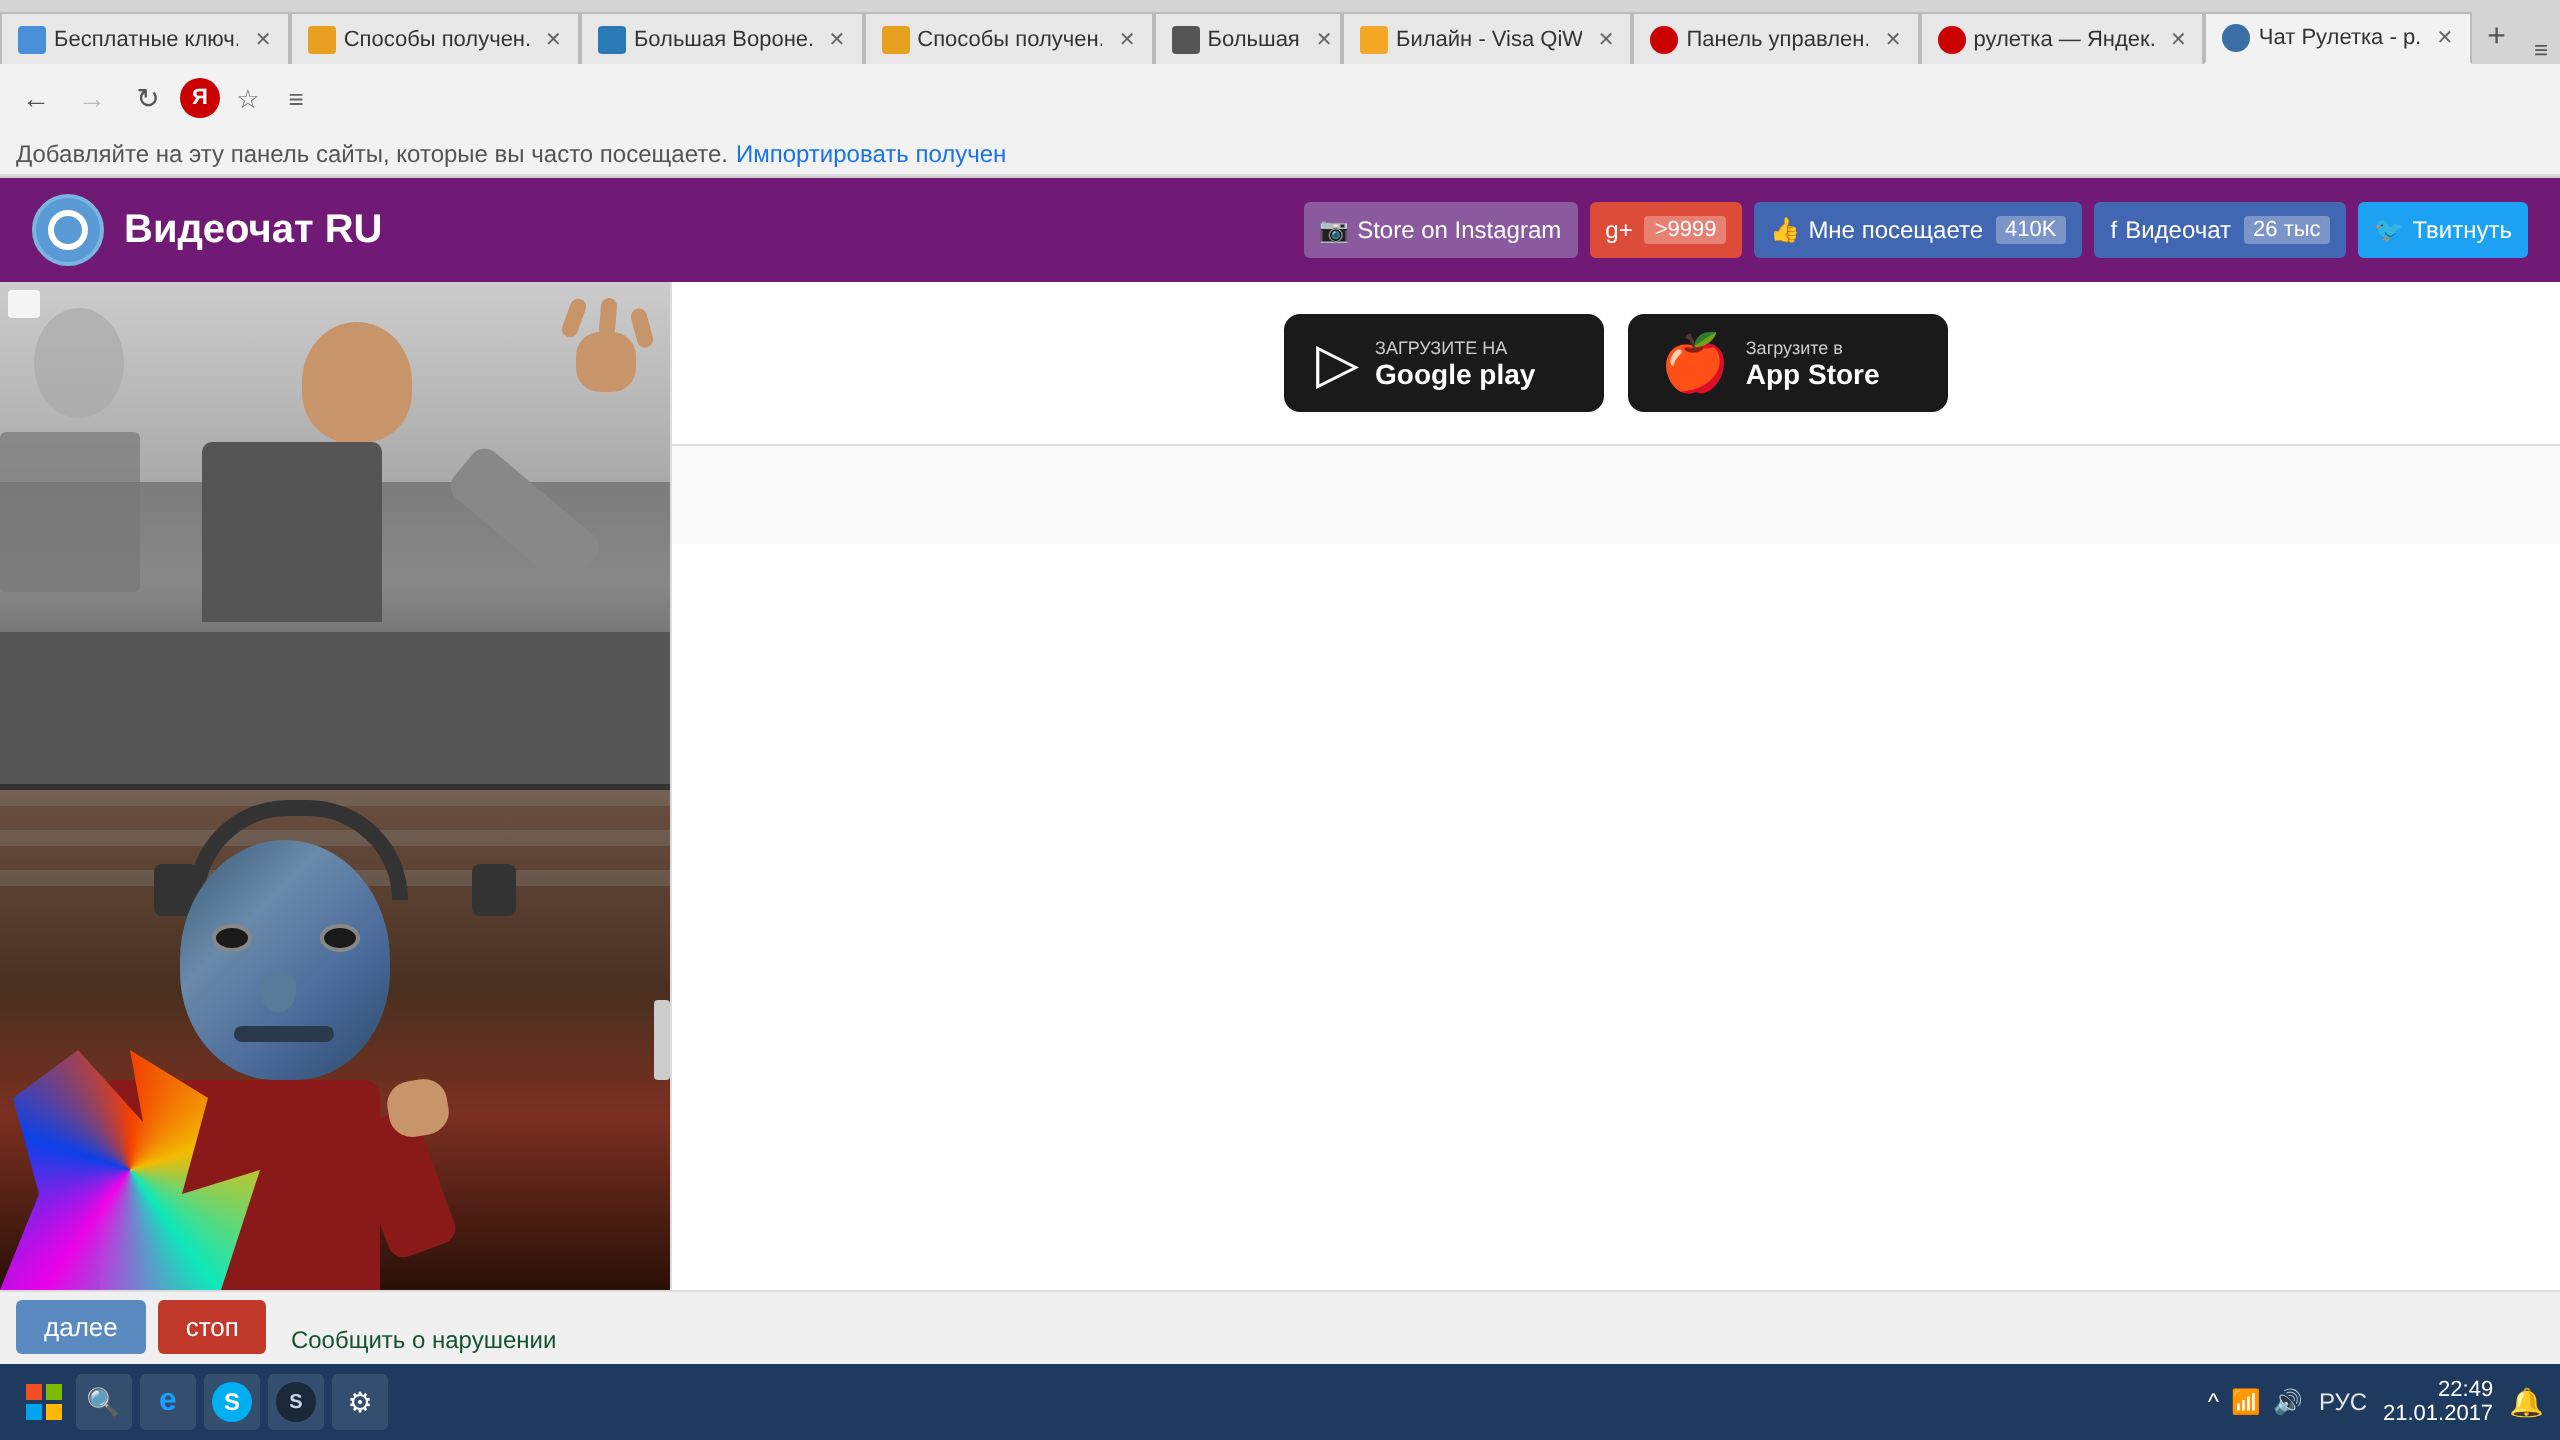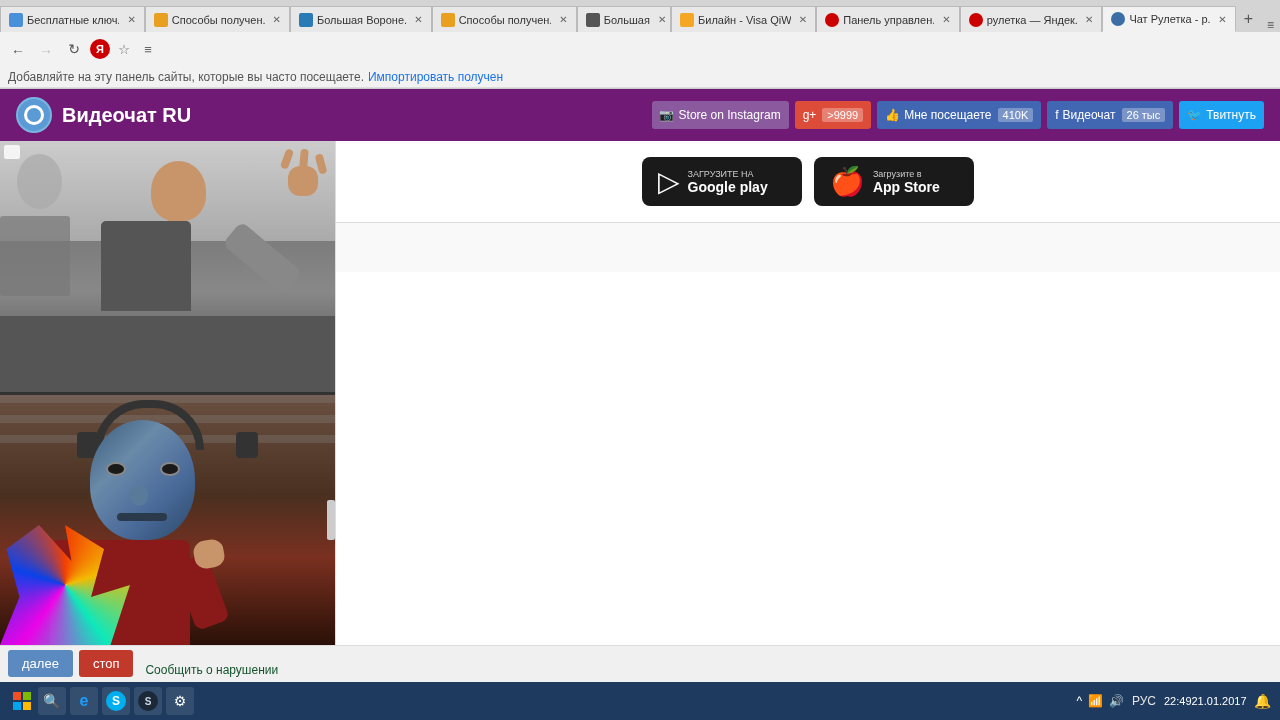--- a/index.html
+++ b/index.html
@@ -67,21 +67,21 @@
     .buttons-row { display: flex; align-items: flex-end; padding: 6px 8px; background: #f0f0f0; border-top: 1px solid #ddd; height: 38px; }
     .btn-next { background: #5a8abf; color: white; border: none; padding: 6px 14px; border-radius: 3px; cursor: pointer; font-size: 13px; margin-right: 6px; }
     .btn-stop { background: #c0392b; color: white; border: none; padding: 6px 14px; border-radius: 3px; cursor: pointer; font-size: 13px; margin-right: 12px; }
     .report-link { color: #14532d; font-size: 12px; text-decoration: none; cursor: pointer; }
 
     
     .taskbar { background: #1e3a5f; height: 38px; display: flex; align-items: center; padding: 0 8px; position: fixed; bottom: 0; width: 1280px; }
     .taskbar-start { width: 28px; height: 28px; display: flex; align-items: center; justify-content: center; cursor: pointer; }
     .taskbar-icon { width: 28px; height: 28px; border-radius: 3px; display: flex; align-items: center; justify-content: center; cursor: pointer; margin: 0 2px; }
     .taskbar-right { margin-left: auto; display: flex; align-items: center; gap: 8px; color: white; font-size: 11px; }
-    .taskbar-clock { display: flex; align-items: flex-end; font-size: 11px; color: white; }
+    .taskbar-clock { display: flex; flex-direction: column; align-items: flex-end; font-size: 11px; color: white; }
     .taskbar-tray { display: flex; align-items: center; gap: 6px; }
   </style>
 </head>
 <body>
 
 <div class="browser-chrome">
   <div class="tab-bar">
     <div class="tab">
       <div class="tab-favicon" style="background:#4a90d9"></div>
       <span style="font-size:11px;overflow:hidden;white-space:nowrap;max-width:110px">Бесплатные ключ...</span>

